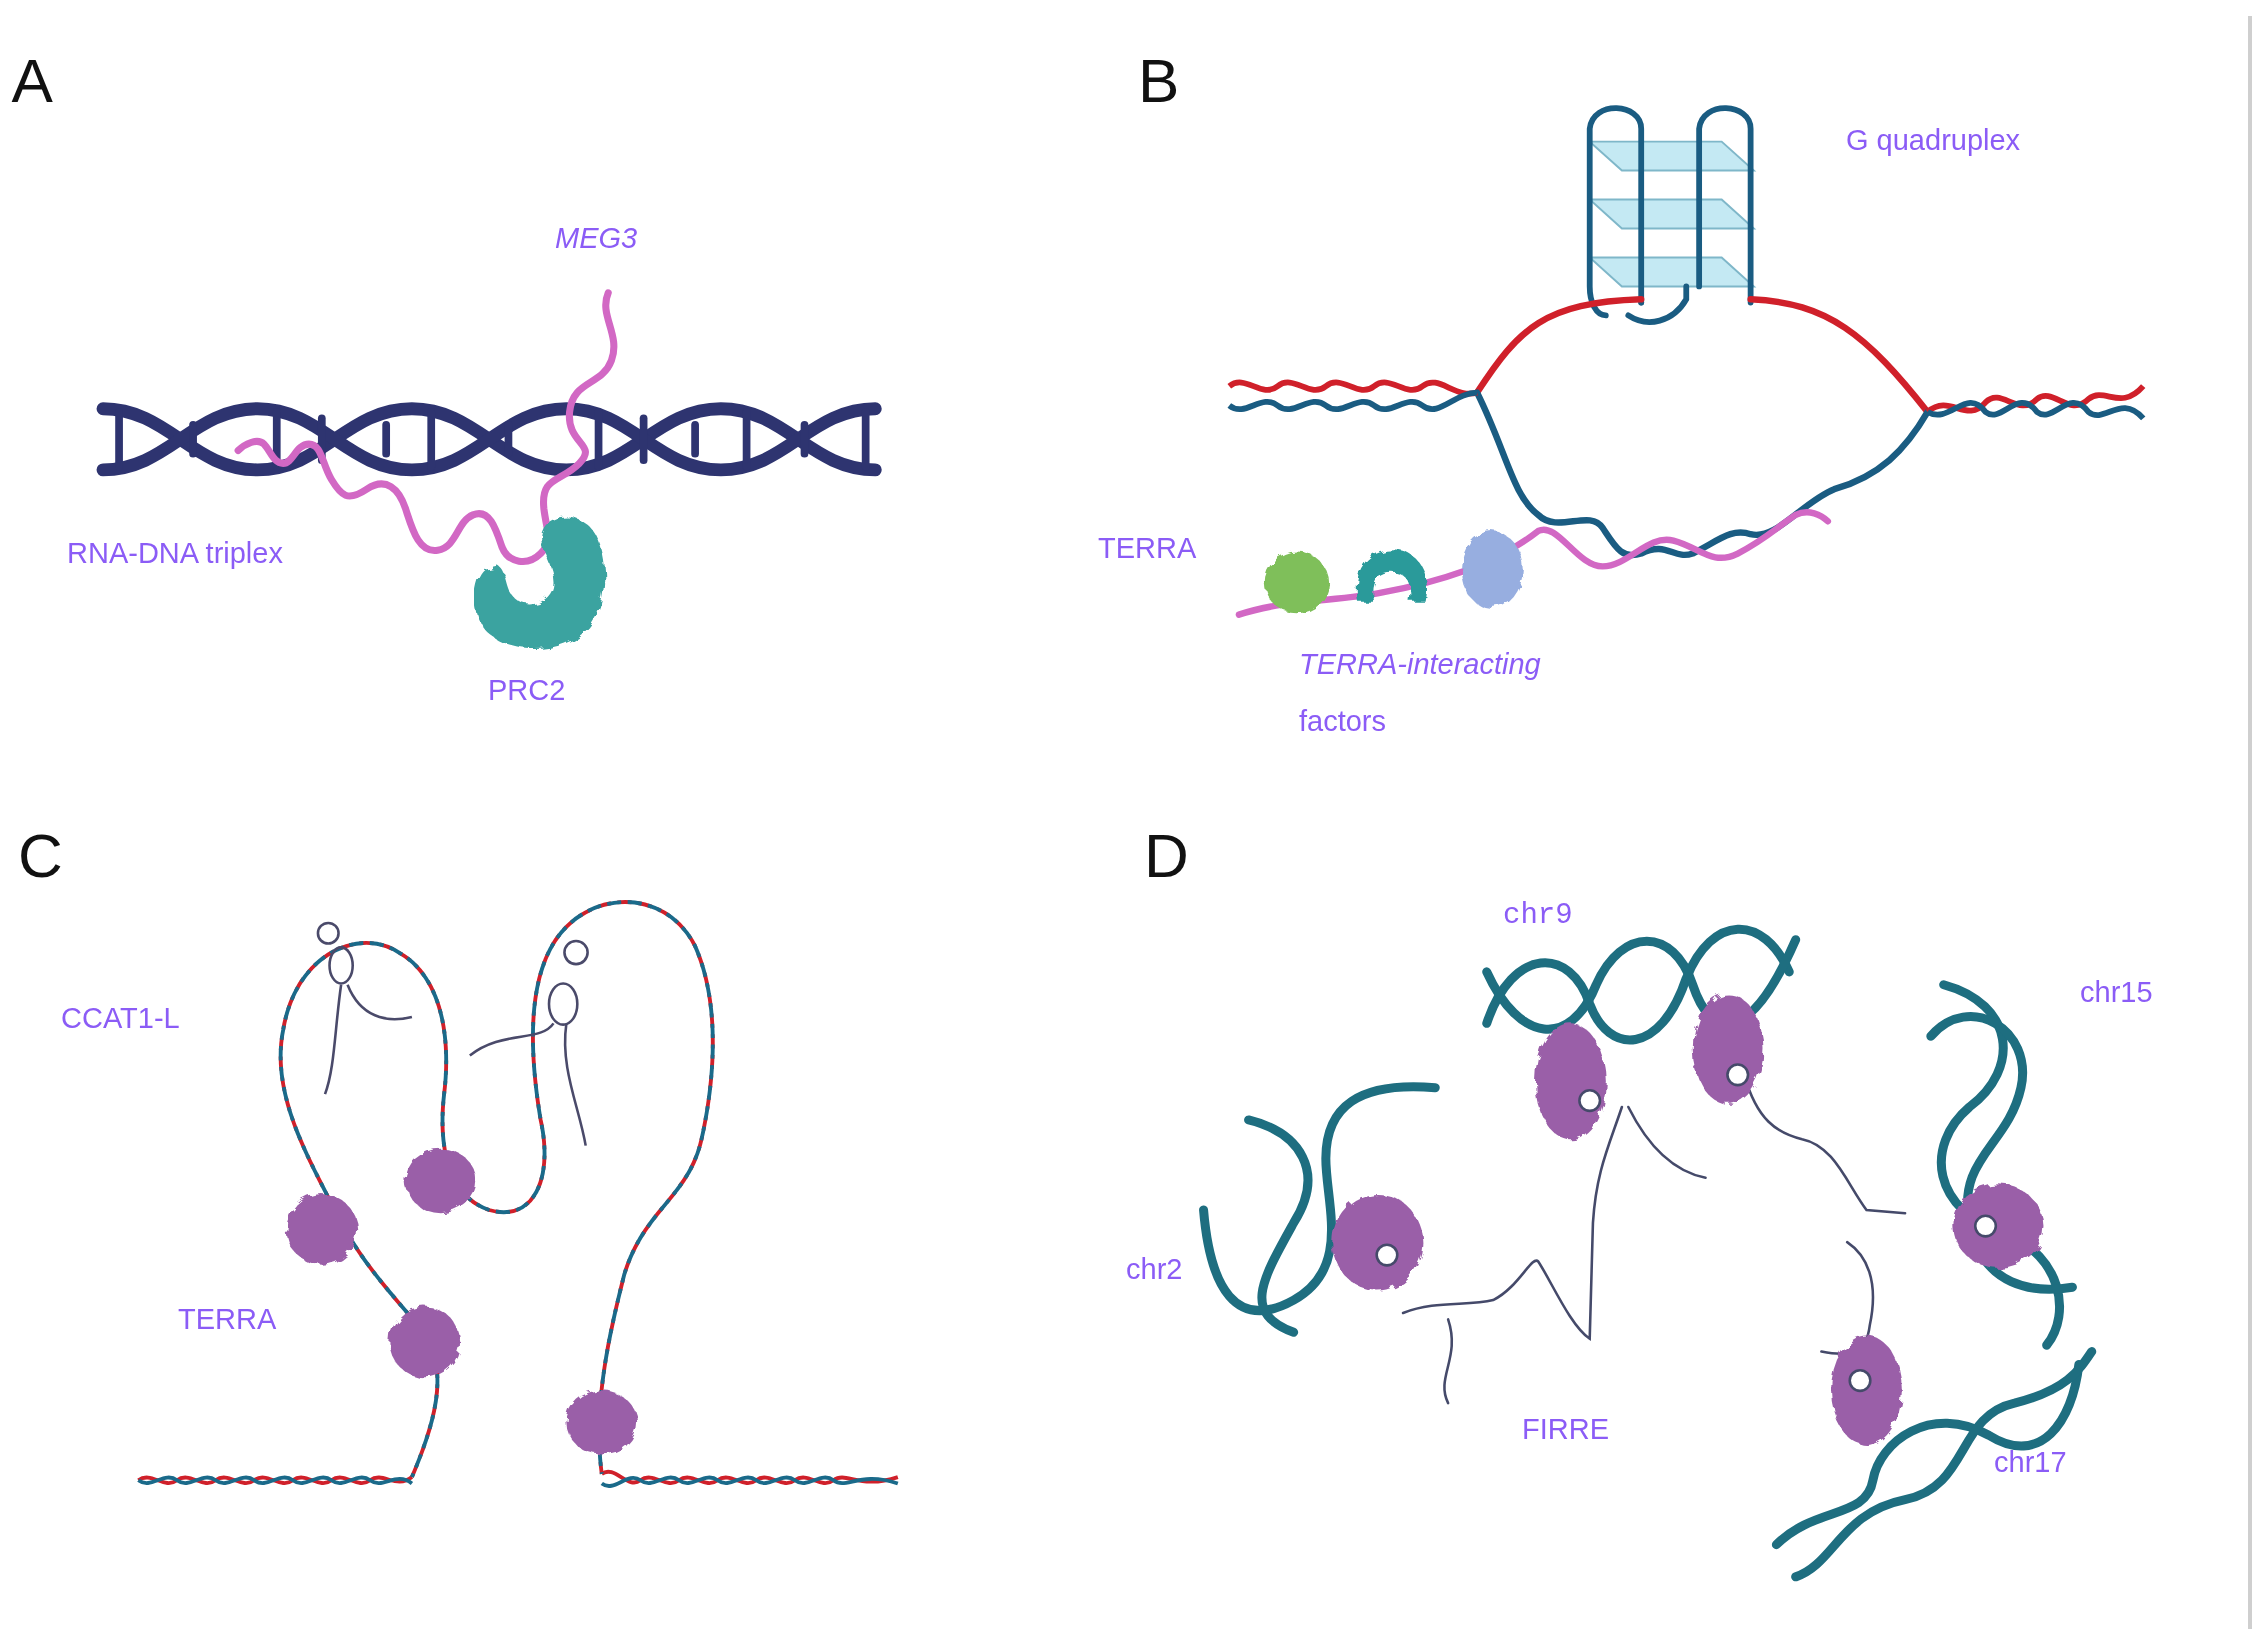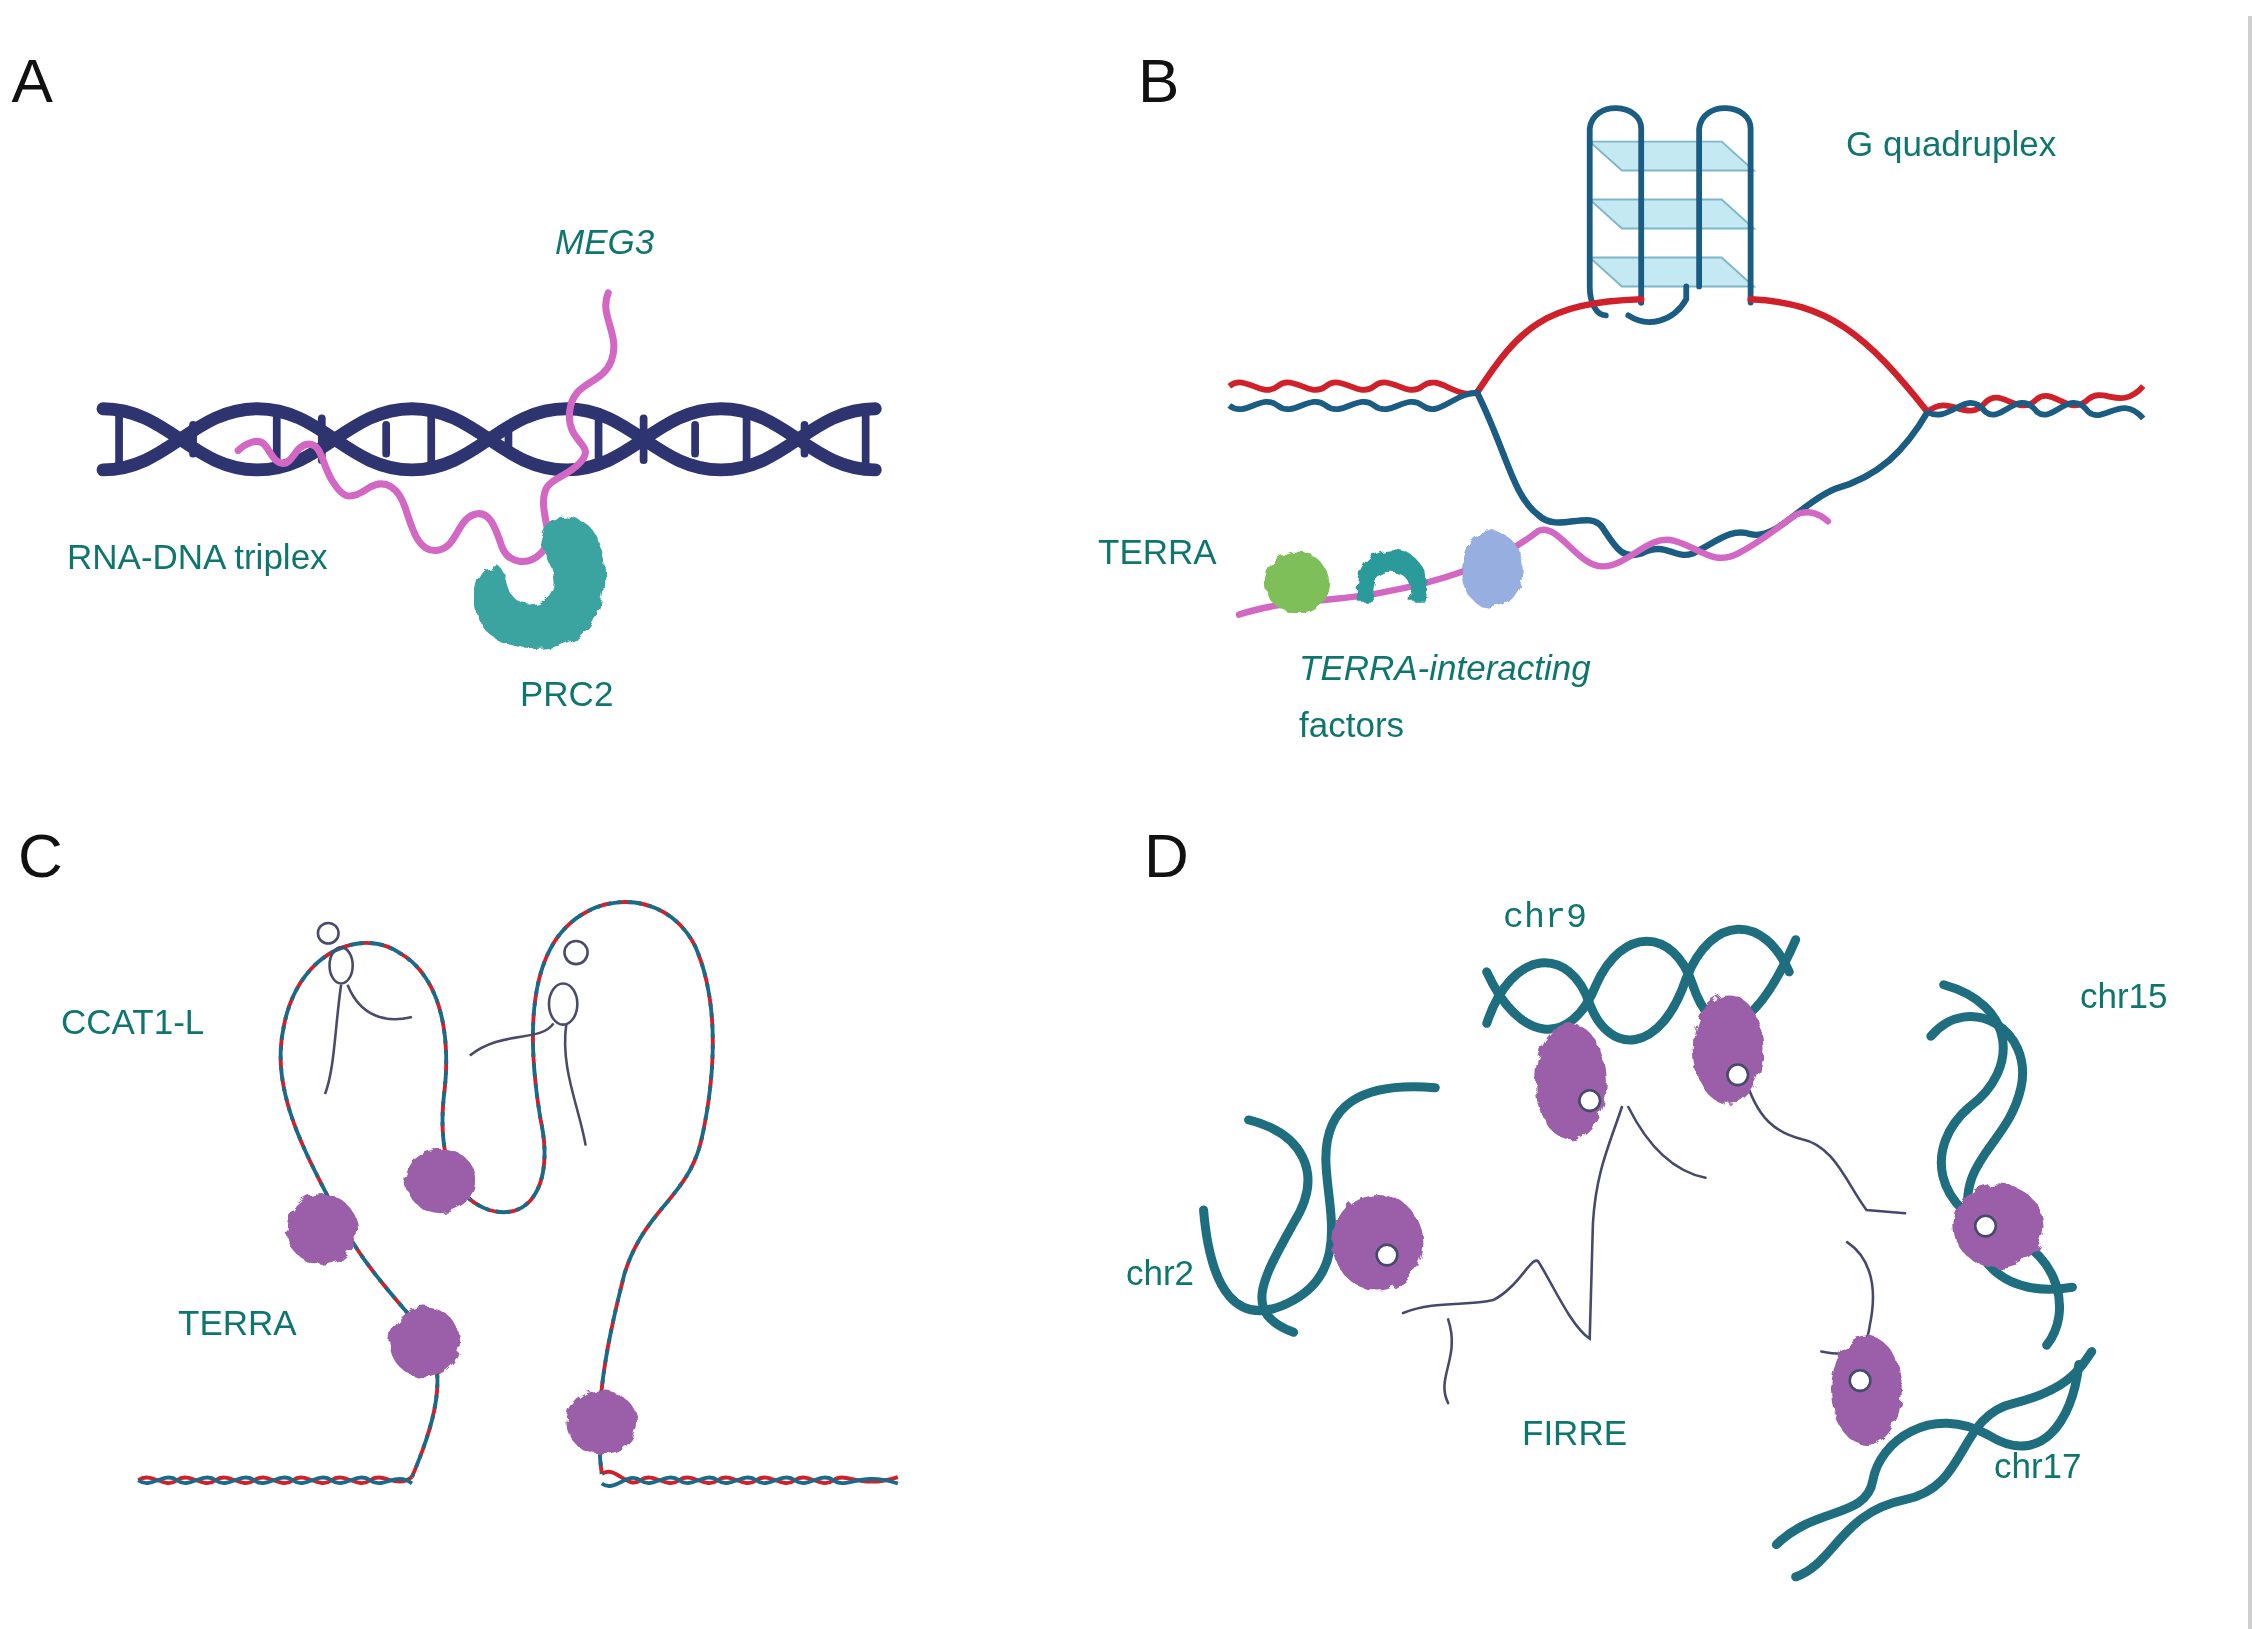--- a/index.html
+++ b/index.html
@@ -1,19 +1,19 @@
 <!DOCTYPE html>
 <html style="font-size:10.3px"><head>
 <meta charset="utf-8">
 <style>
   html, body { margin: 0; padding: 0; background: #ffffff; }
   body { width: 2261px; height: 1629px; position: relative; overflow: hidden;
          font-family: "Liberation Sans", "DejaVu Sans", sans-serif; color: #111; }
   .canvas { position: absolute; left: 0; top: 0; width: 2261px; height: 1629px; }
-  .label { position: absolute; font-size: 35px; line-height: 1; white-space: nowrap; color: #0f766e; }
+  .label { position: absolute; font-size: 29px; line-height: 1; white-space: nowrap; color: #8b5cf6; }
   .panel-letter { position: absolute; font-size: 62px; line-height: 1; color: #111; }
   .right-bar { position: absolute; left: 2248px; top: 16px; width: 3.9px; height: 1613px; background: #cfcfcf; }
   svg { position: absolute; left: 0; top: 0; }
 </style>
 </head>
 <body>
 
 <div class="canvas">
 
   <svg width="2261" height="1629" viewBox="0 0 3513 2531">
@@ -169,21 +169,21 @@
         <circle cx="2700" cy="1670" r="16"></circle>
       <circle cx="2155" cy="1950" r="16"></circle>
         <circle cx="3085" cy="1905" r="16"></circle>
       <circle cx="2890" cy="2145" r="16"></circle>
     </g>
   </svg>
 
   <div class="panel-letter" style="left:11.6px; top:50px;">A</div>
   <div class="label" style="left:555px; top:224px;font-style:italic;">MEG3</div>
   <div class="label" style="left:67px; top:539px;">RNA-DNA triplex</div>
-  <div class="label" style="left:520px; top:676px;">PRC2</div>
+  <div class="label" style="left:488px; top:676px;">PRC2</div>
 
   <div class="panel-letter" style="left:1138px; top:50px;">B</div>
   <div class="label" style="left:1846px; top:126px;">G quadruplex</div>
   <div class="label" style="left:1098px; top:534px;">TERRA</div>
   <div class="label" style="left:1299px; top:650px;font-style:italic;">TERRA-interacting</div>
   <div class="label" style="left:1299px; top:707px;text-align:center;">factors</div>
 
   <div class="panel-letter" style="left:18px; top:825px;">C</div>
   <div class="label" style="left:61px; top:1004px;">CCAT1-L</div>
   <div class="label" style="left:178px; top:1305px;">TERRA</div>

